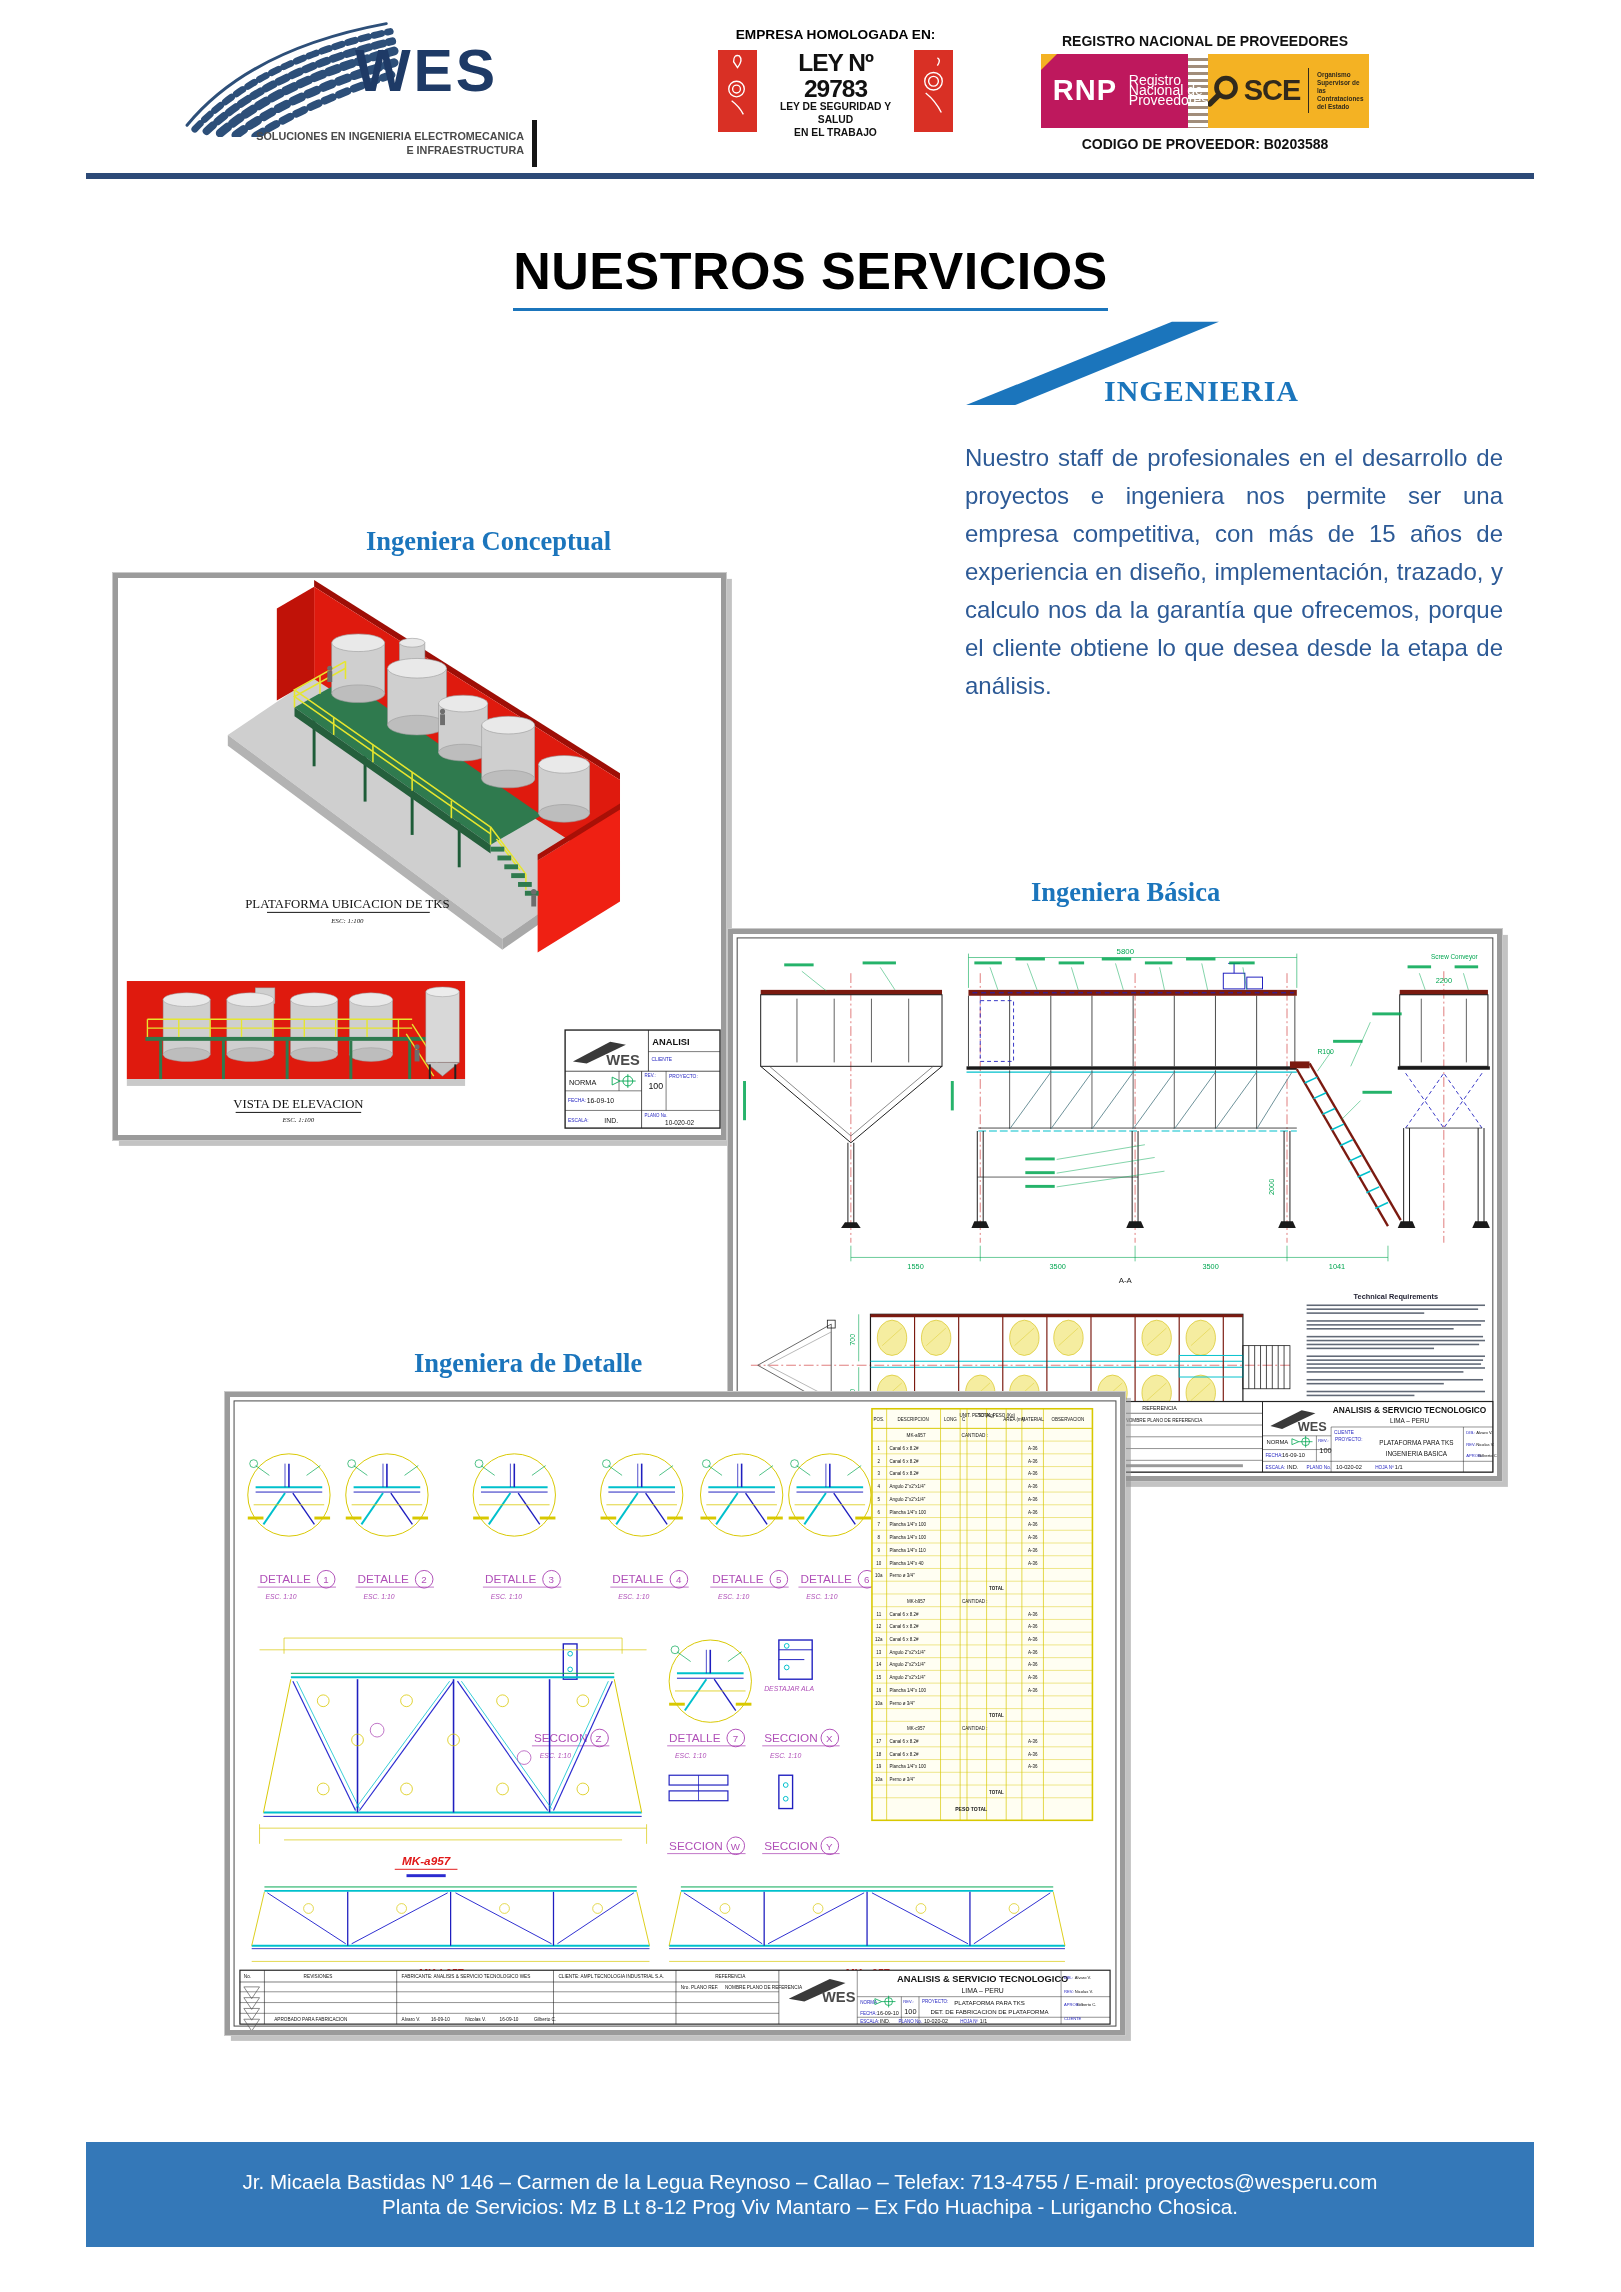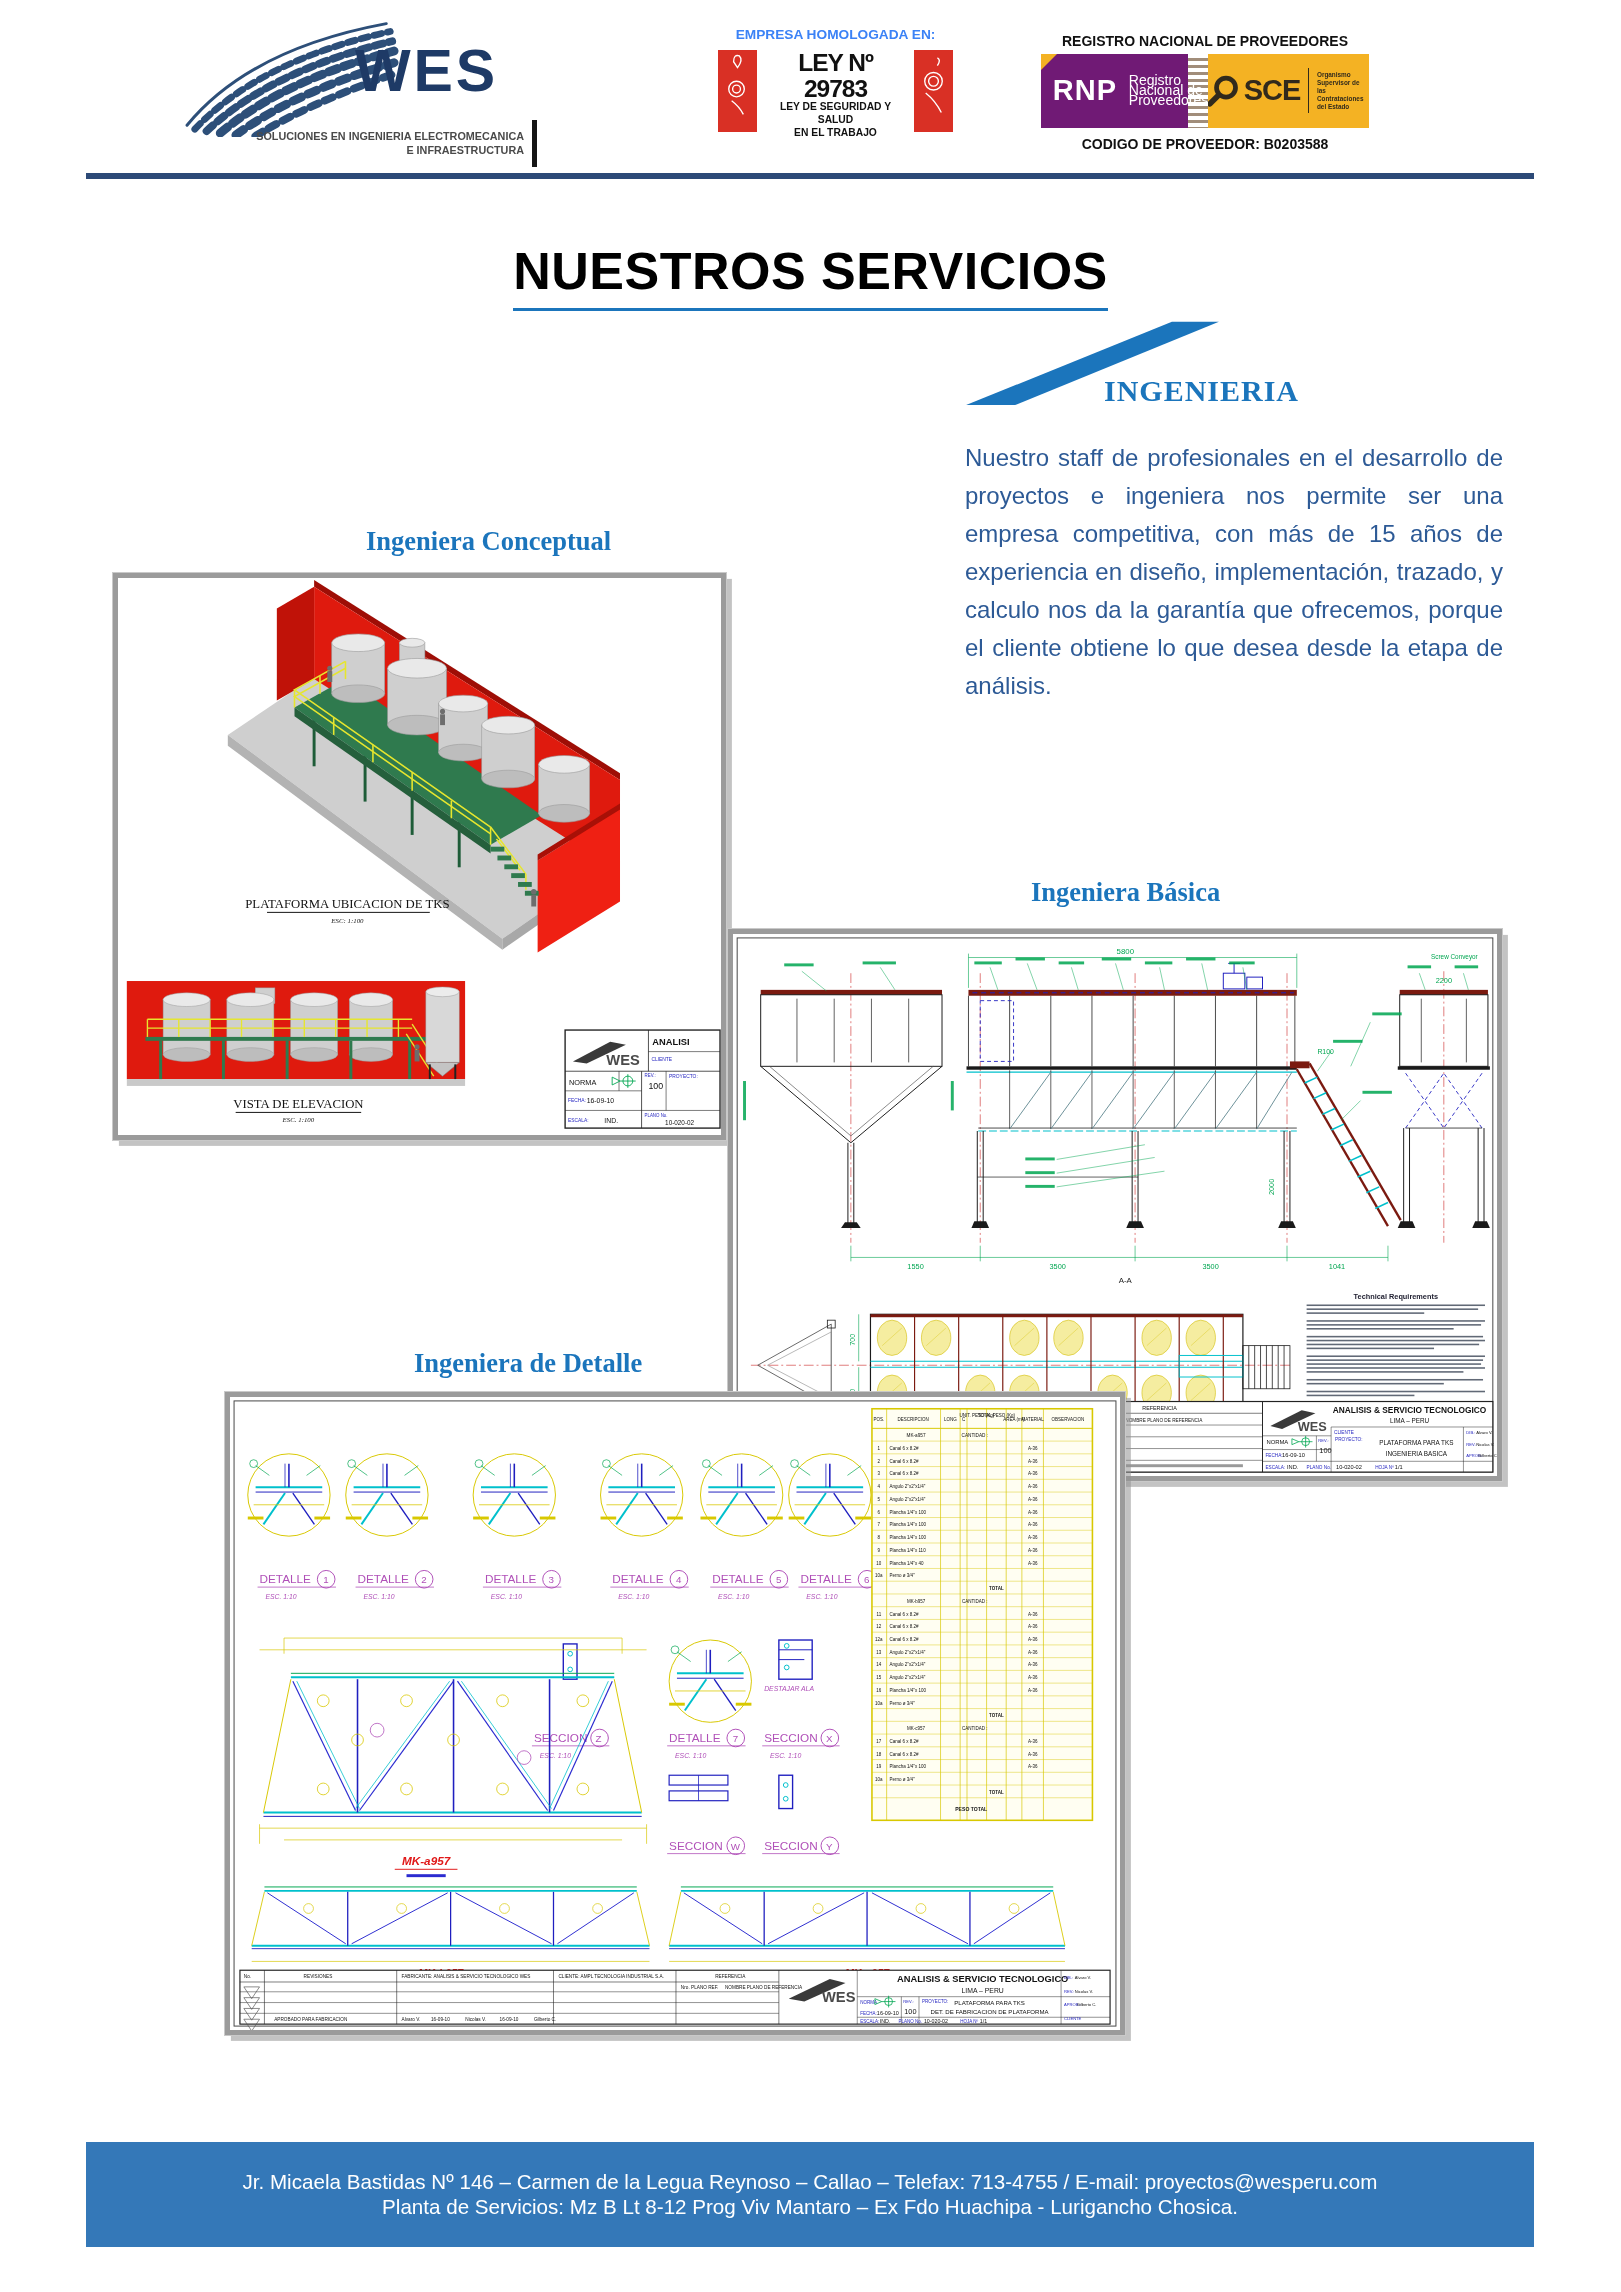--- a/index.html
+++ b/index.html
@@ -7,30 +7,30 @@
         font-family:"Liberation Sans",sans-serif;color:#111;}
   .abs{position:absolute;}
   .serif{font-family:"Liberation Serif",serif;}
   .blue-head{color:#1b75bc;font-weight:bold;}
   
   #wes-logo{left:181px;top:9.8px;width:392px;height:157px;}
   #wes-word{position:absolute;left:174px;top:27.4px;font-size:59px;font-weight:bold;color:#1e3a66;letter-spacing:2.9px;}
   #wes-tagline{position:absolute;left:0;top:120px;width:343px;text-align:right;font-size:10.8px;font-weight:bold;color:#4a4a4a;line-height:13.7px;}
   #wes-bar{position:absolute;left:351px;top:110px;width:4.9px;height:47px;background:#151515;}
   #homologada{left:718px;top:27.4px;width:235px;text-align:center;}
-  #homologada .t{font-size:13.7px;font-weight:bold;color:#3b82f6;}
+  #homologada .t{font-size:13.7px;font-weight:bold;color:#000000;}
   .ley-badge{display:flex;justify-content:space-between;align-items:stretch;gap:19px;margin-top:7.8px;}
   .red-box{width:39px;height:82px;background:#d93025;position:relative;flex:none;}
   .ley-mid{width:147px;display:flex;flex-direction:column;justify-content:center;}
   .ley-title{font-size:24.5px;font-weight:bold;letter-spacing:-1px;line-height:25.5px;}
   .ley-sub{font-size:10.3px;font-weight:bold;line-height:12.7px;}
   #rnp{left:1017px;top:33px;width:328px;text-align:center;padding-left:24px;}
   #rnp .t{font-size:14px;font-weight:bold;}
   .rnp-badge{display:flex;height:74px;margin-top:4.9px;text-align:left;}
-  .rnp-left{width:147px;background:#701a75;position:relative;display:flex;align-items:center;}
+  .rnp-left{width:147px;background:#be185d;position:relative;display:flex;align-items:center;}
   .rnp-corner{position:absolute;left:0;top:0;width:0;height:0;border-top:16.7px solid #f4b223;border-right:16.7px solid transparent;}
   .rnp-word{color:#fff;font-size:29px;font-weight:bold;padding-left:11.8px;letter-spacing:1px;}
   .rnp-sep{width:1px;background:#ffffff;height:43px;margin:0 5.9px;}
   .rnp-small{color:#fff;font-size:14px;line-height:9.8px;}
   .rnp-bars{width:19.6px;background:repeating-linear-gradient(180deg,#ffffff 0 3.9px,#a18d7a 3.9px 6.9px);}
   .osce{flex:1;background:#f4b223;display:flex;align-items:center;justify-content:flex-end;gap:3.9px;}
   .osce-word{font-size:29px;font-weight:800;color:#312a1c;letter-spacing:-1px;}
   .osce-sep{width:1px;background:#312a1c;height:45px;margin:0 3.9px;}
   .osce-small{color:#312a1c;font-size:6.4px;line-height:7.8px;font-weight:bold;}
   #prov-code{margin-top:7.8px;font-size:14px;font-weight:bold;}

